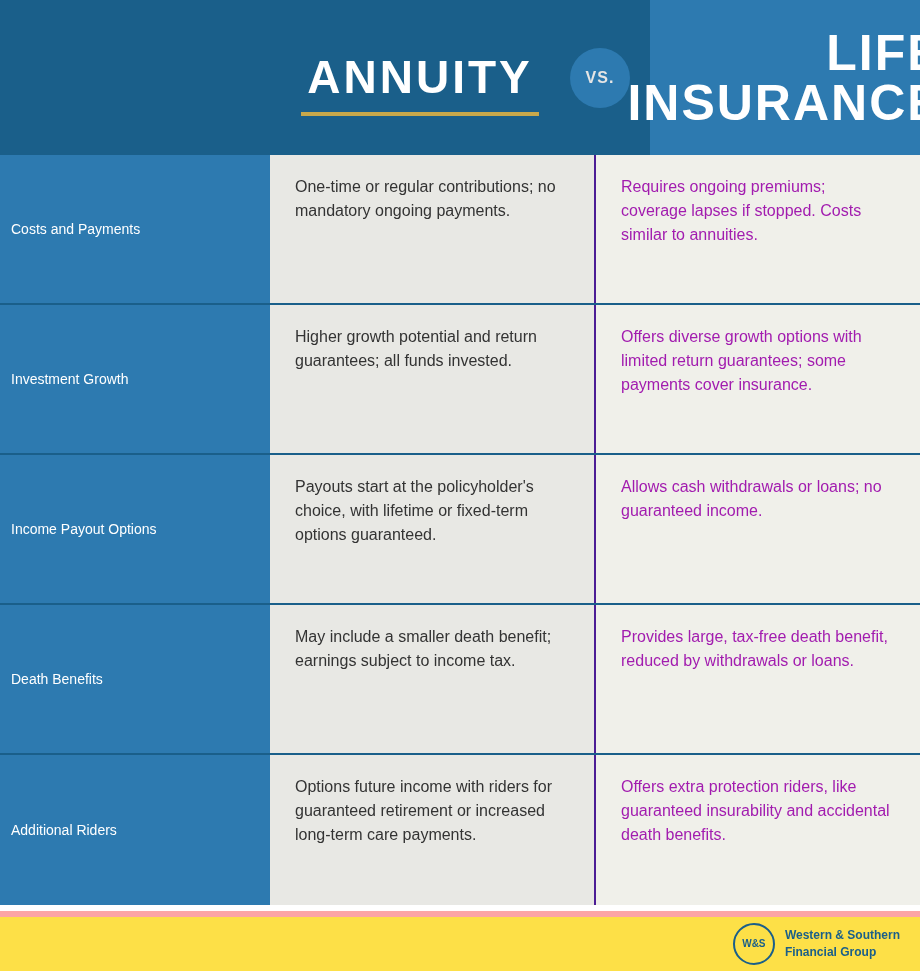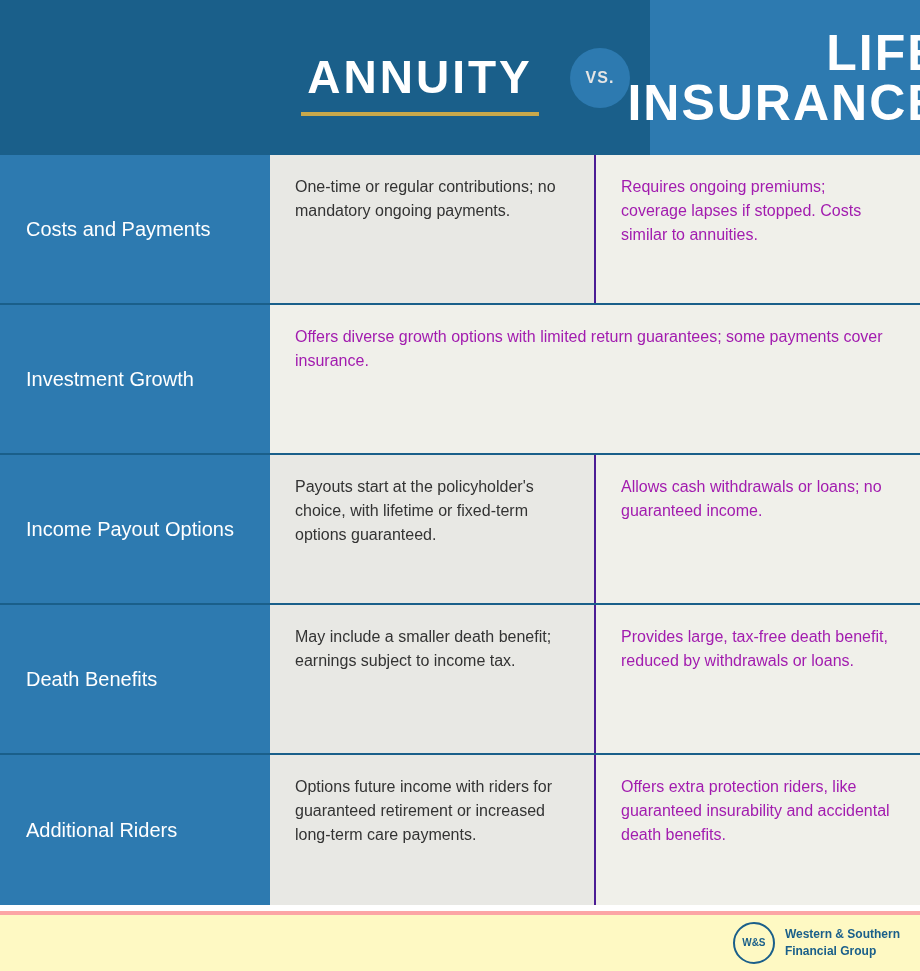--- a/index.html
+++ b/index.html
@@ -96,23 +96,23 @@
     .table-row:last-child {
       border-bottom: none;
     }
 
     .row-label {
       width: 270px;
       flex-shrink: 0;
       background: #2d7ab0;
       display: flex;
       align-items: center;
-      padding: 20px 26px;
+      padding: 20px 11px;
       color: #fff;
-      font-size: 20px;
+      font-size: 14px;
       font-weight: 400;
       line-height: 1.3;
     }
 
     .row-annuity {
       flex: 1;
       background: #e8e8e4;
       padding: 20px 25px;
       font-size: 16px;
       color: #333;
@@ -129,26 +129,26 @@
       font-size: 16px;
       color: #a21caf;
       line-height: 1.5;
       display: flex;
       align-items: flex-start;
     }
 
     
     .footer {
       height: 60px;
-      background: #fef9c3;
+      background: #fde047;
       display: flex;
       align-items: center;
       justify-content: flex-end;
       padding: 0 20px;
-      border-top: 4px solid #fca5a5;
+      border-top: 6px solid #fca5a5;
     }
 
     .logo-area {
       display: flex;
       align-items: center;
       gap: 10px;
     }
 
     .logo-badge {
       width: 42px;
@@ -242,20 +242,23 @@
       </div>
       <div class="row-life">
         <p>Requires ongoing premiums; coverage lapses if stopped. Costs similar to annuities.</p>
       </div>
     </div>
 
     <div class="table-row">
       <div class="row-label">
         <span>Investment Growth</span>
       </div>
+      <div class="row-annuity">
+        <p>Higher growth potential and return guarantees; all funds invested.</p>
+      </div>
       <div class="row-life">
         <p>Offers diverse growth options with limited return guarantees; some payments cover insurance.</p>
       </div>
     </div>
 
     <div class="table-row">
       <div class="row-label">
         <span>Income Payout Options</span>
       </div>
       <div class="row-annuity">

